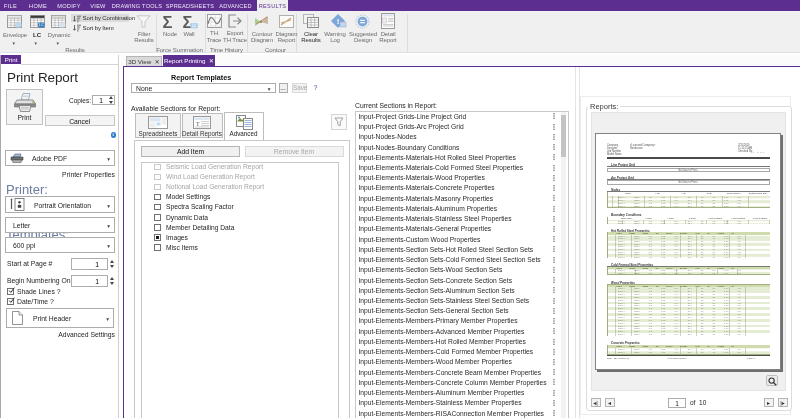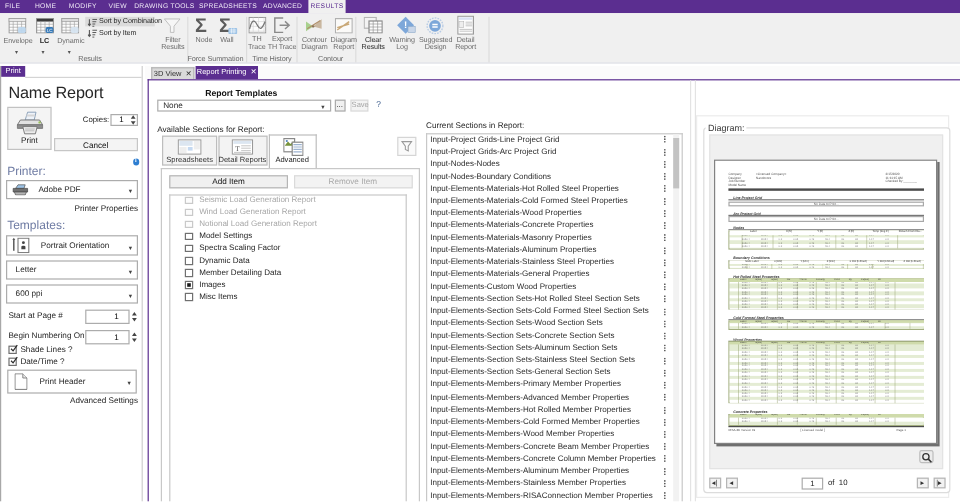--- a/index.html
+++ b/index.html
@@ -16,21 +16,21 @@
 .rbtn-label{position:absolute;font-size:6px;color:#6c6c6c;text-align:center;line-height:6.5px;letter-spacing:-0.1px;}
 .rbtn-label.dark{color:#2a2a2a;}
 .caret{position:absolute;font-size:5px;color:#555;}
 
 .leftpanel{position:absolute;left:0;top:55px;width:119px;height:363px;background:#fff;border-left:1px solid #a8a8a8;border-right:1px solid #cfcfcf;}
 .printtab{position:absolute;left:1px;top:55px;width:20px;height:9px;background:#5b2e90;color:#fff;font-size:6.2px;line-height:9px;text-align:center;}
 .lp-topline{position:absolute;left:21px;top:64px;width:97px;height:1px;background:#d4d4d4;}
 .combo{position:absolute;background:#fff;border:1px solid #acacac;}
 .combo .ctext{position:absolute;font-size:6.8px;color:#1e1e1e;}
 .combo .ccaret{position:absolute;right:4px;font-size:5.5px;color:#444;}
-.slate{color:#6e7ba3;font-size:10px;}
+.slate{color:#6e7ba3;font-size:13px;margin-top:44px;}
 .spinbox{position:absolute;background:#fff;border:1px solid #acacac;}
 .tri-u{position:absolute;width:0;height:0;border-left:2.2px solid transparent;border-right:2.2px solid transparent;border-bottom:3px solid #444;}
 .tri-d{position:absolute;width:0;height:0;border-left:2.2px solid transparent;border-right:2.2px solid transparent;border-top:3px solid #444;}
 .cb{position:absolute;width:7px;height:7px;border:1px solid #707070;background:#fff;}
 .lbl7{position:absolute;font-size:6.8px;color:#1e1e1e;}
 
 .docstrip{position:absolute;left:121px;top:55px;width:679px;height:11px;background:#fbfbfb;}
 .doctab1{position:absolute;left:126px;top:56px;width:36px;height:10px;background:#dadada;border:1px solid #b4b4b4;border-bottom:none;color:#333;font-size:6.2px;line-height:9px;text-align:center;}
 .doctab2{position:absolute;left:163px;top:55px;width:52px;height:11px;background:#5b2e90;color:#fff;font-size:6.2px;line-height:11px;text-align:center;}
 .content{position:absolute;left:123px;top:66px;width:677px;height:352px;background:#fff;border-left:1px solid #5b2e90;border-top:1px solid #5b2e90;}
@@ -172,21 +172,21 @@
 <svg class="abs" style="left:381px;top:13px" width="14" height="16" viewBox="0 0 14 16">
       <rect x="0.5" y="0.5" width="13" height="15" fill="#fdfdfd" stroke="#9a9a9a"></rect>
       <rect x="1.5" y="1.5" width="11" height="2" fill="#d9e2f3"></rect>
       <rect x="1.5" y="5" width="4" height="5" fill="#eee" stroke="#aaa" stroke-width=".4"></rect>
       <path d="M7 5.5 H12.5 M7 7 H12.5 M7 8.5 H12.5 M2 11.5 H12.5 M2 13 H12.5" stroke="#b0b0b0" stroke-width=".6"></path>
     </svg>
 <div class="rbtn-label" style="left:374px;top:30.5px;width:28px">Detail<br>Report</div>
 <div class="leftpanel"></div>
 <div class="printtab">Print</div>
 <div class="lp-topline"></div>
-<div class="abs" style="left:7px;top:70px;font-size:13.5px;color:#262626;letter-spacing:-0.1px">Name Report</div>
+<div class="abs" style="left:7px;top:70px;font-size:13.5px;color:#262626;letter-spacing:-0.1px">Print Report</div>
 <div class="abs" style="left:6px;top:89px;width:37px;height:36px;background:#f4f4f4;border:1px solid #c2c2c2"></div>
 <svg class="abs" style="left:13px;top:92px" width="24" height="21" viewBox="0 0 24 21">
 <polygon points="8,8 10,1.5 17,1.5 15.5,8" fill="#eef3fa" stroke="#8aa0b8" stroke-width=".8"></polygon>
 <polygon points="9.2,3.5 16.2,3.5 15.9,5 9,5" fill="#d5d5d5"></polygon>
 <polygon points="4,8 20,8 22.5,12 1.5,12" fill="#e2e2e2" stroke="#777" stroke-width=".8"></polygon>
 <polygon points="1.5,12 22.5,12 22.5,15 1.5,15" fill="#8f8f8f" stroke="#6a6a6a" stroke-width=".6"></polygon>
 <polygon points="6,13.5 18,13.5 16.5,19.5 7.5,19.5" fill="#ececec" stroke="#777" stroke-width=".8"></polygon>
       <circle cx="20" cy="10" r="1" fill="#9bc15c"></circle>
 <line x1="8" y1="15.5" x2="16" y2="15.5" stroke="#aaa" stroke-width=".6"></line>
 <line x1="8" y1="17" x2="15.6" y2="17" stroke="#aaa" stroke-width=".6"></line>
@@ -509,21 +509,21 @@
       <circle cx="1" cy="0.8" r="0.7" fill="#555"></circle>
       <circle cx="1" cy="3" r="0.7" fill="#555"></circle>
       <circle cx="1" cy="5.2" r="0.7" fill="#555"></circle>
     </svg>
 <div class="abs" style="left:560.5px;top:111.5px;width:5.5px;height:306px;background:#f2f2f2"></div>
 <div class="abs" style="left:560.5px;top:115px;width:5.5px;height:42px;background:#c3c3c3"></div>
 <div class="abs" style="left:574.5px;top:67px;width:1px;height:351px;background:#e3e3e3"></div>
 <div class="abs" style="left:578.5px;top:67px;width:1px;height:351px;background:#e3e3e3"></div>
 <div class="abs" style="left:580px;top:96px;width:211px;height:319px;background:#fff;border:1px solid #ececec"></div>
 <div class="fieldset" style="left:586px;top:106px;width:206px;height:305px;background:#fff"></div>
-<div class="abs" style="left:588px;top:101.5px;background:#fff;padding:0 2px;font-size:7.5px;color:#3a3a3a">Diagram:</div>
+<div class="abs" style="left:588px;top:101.5px;background:#fff;padding:0 2px;font-size:7.5px;color:#3a3a3a">Reports:</div>
 <div class="abs" style="left:591px;top:112px;width:195px;height:279px;background:#f0f0f0;border:1px solid #e3e3e3"></div>
 <div class="abs" style="left:595px;top:133px;width:186px;height:237px;background:#fff;border:1px solid #828282;box-shadow:2px 2px 0 0 #6f6f6f"></div>
 <div class="abs" style="left:607px;top:144px;font-size:2.6px;color:#555;line-height:3.1px;font-family:'Liberation Sans';">Company<br>Designer<br>Job Number<br>Model Name</div>
 <div class="abs" style="left:630px;top:144px;font-size:2.6px;color:#555;line-height:3.1px;font-family:'Liberation Sans';">&lt;Licensed Company&gt;<br>Nandocore</div>
 <div class="abs" style="left:738px;top:144px;font-size:2.6px;color:#555;line-height:3.1px;font-family:'Liberation Sans';">2/15/2020<br>11:11:15 AM<br>Checked By:________</div>
 <div class="abs" style="left:607px;top:157.3px;width:163px;height:1.6px;background:#4a4a4a;"></div>
 <div class="abs" style="left:611px;top:162.5px;font-size:3px;font-weight:bold;font-style:italic;color:#333;">Line Project Grid</div>
 <div class="abs" style="left:607px;top:165.9px;width:163px;height:0.7px;background:#777;"></div>
 <div class="abs" style="left:607px;top:167.8px;width:163px;height:4.4px;border:0.5px solid #a8a8a8;background:#fff;text-align:center;font-size:2.6px;color:#666;line-height:4.2px;">No Data to Print...</div>
 <div class="abs" style="left:611px;top:175.8px;font-size:3px;font-weight:bold;font-style:italic;color:#333;">Arc Project Grid</div>

